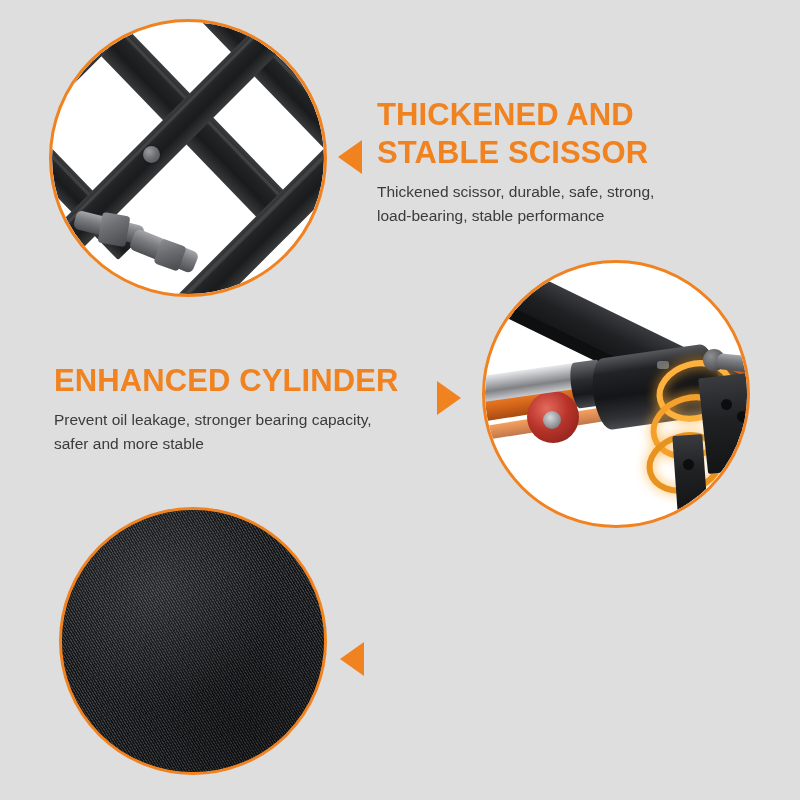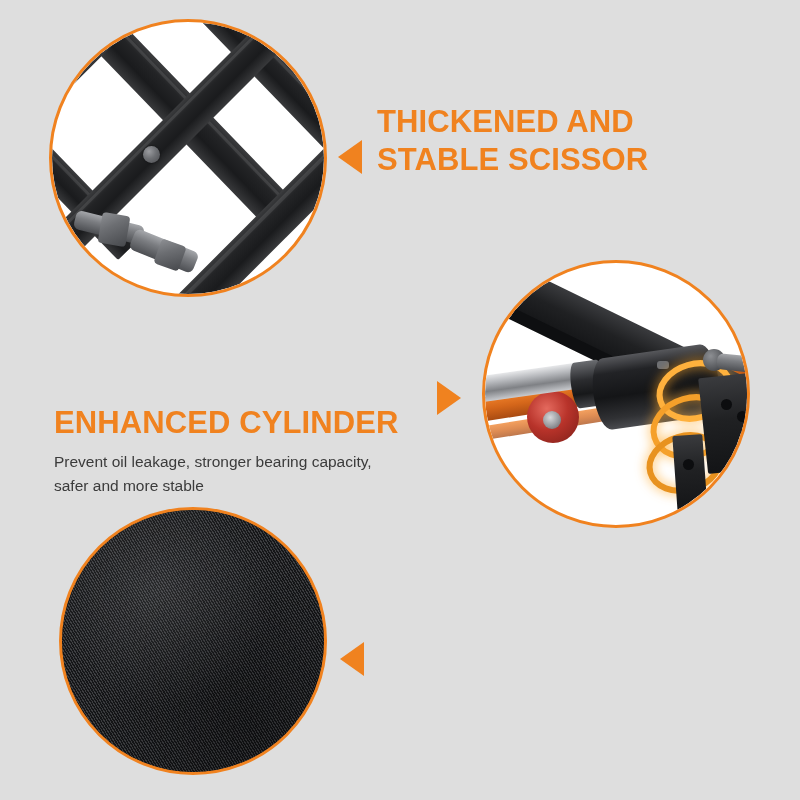--- a/index.html
+++ b/index.html
@@ -169,22 +169,22 @@
     white-space: pre-line;
   }
   .feature-desc {
     color: #3b3b3b;
     font-size: 15.5px;
     line-height: 24px;
     margin: 0;
     white-space: pre-line;
   }
 
-  #block-scissor  { left: 377px; top: 103px;  width: 400px; }
-  #block-cylinder { left: 54px;  top: 362px; width: 400px; margin-top: 42px; }
+  #block-scissor  { left: 377px; top: 96px;  width: 400px; }
+  #block-cylinder { left: 54px;  top: 362px; width: 400px; }
   #block-pad      { left: 376px; top: 636px; width: 400px; }
 
   #arrow-scissor  { left: 338px; top: 140px; }
   #arrow-cylinder { left: 437px; top: 381px; }
   #arrow-pad      { left: 340px; top: 642px; }
 </style>
 </head>
 <body>
 
 <div id="stage">
@@ -207,20 +207,22 @@
       <div class="pin-rod" style="left:78px; top:218px; width:68px; height:22px; transform: rotate(22deg);"></div>
       <div class="hex-bolt" style="left:105px; top:220px; width:26px; height:26px; transform: rotate(20deg);"></div>
     </div>
   </div>
 
   <div class="arrow arrow-left" id="arrow-scissor"></div>
 
   <div class="feature-block" id="block-scissor">
     <h2 class="feature-title">THICKENED AND
 STABLE SCISSOR</h2>
+    <p class="feature-desc">Thickened scissor, durable, safe, strong,
+load-bearing, stable performance</p>
   </div>
 
   <div class="photo-circle" id="cylinder-photo">
     <div class="photo-inner">
 
       <div class="orange-frame" style="left:-30px; top:112px; width:340px; height:24px; transform: rotate(-9deg);"></div>
       <div class="orange-frame" style="left:-20px; top:140px; width:330px; height:14px; transform: rotate(-9deg); opacity:0.75;"></div>
 
       <div class="black-bracket" style="left:-20px; top:-4px; width:330px; height:46px; transform: rotate(26deg); transform-origin:10% 50%;"></div>
       <div class="black-bracket" style="left:-20px; top:38px; width:330px; height:12px; transform: rotate(26deg); transform-origin:10% 50%; background:#0e0f11;"></div>

